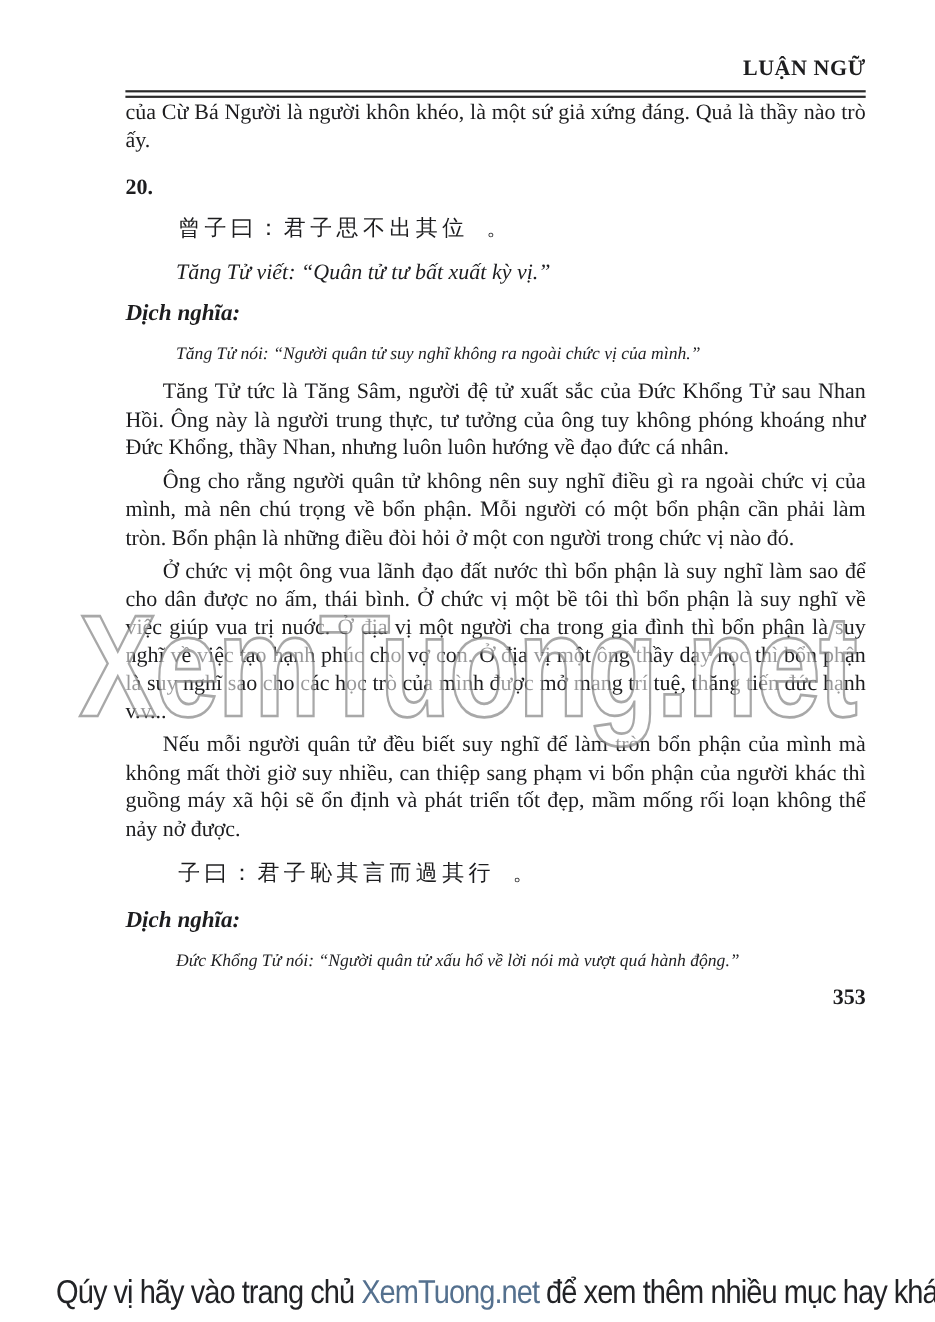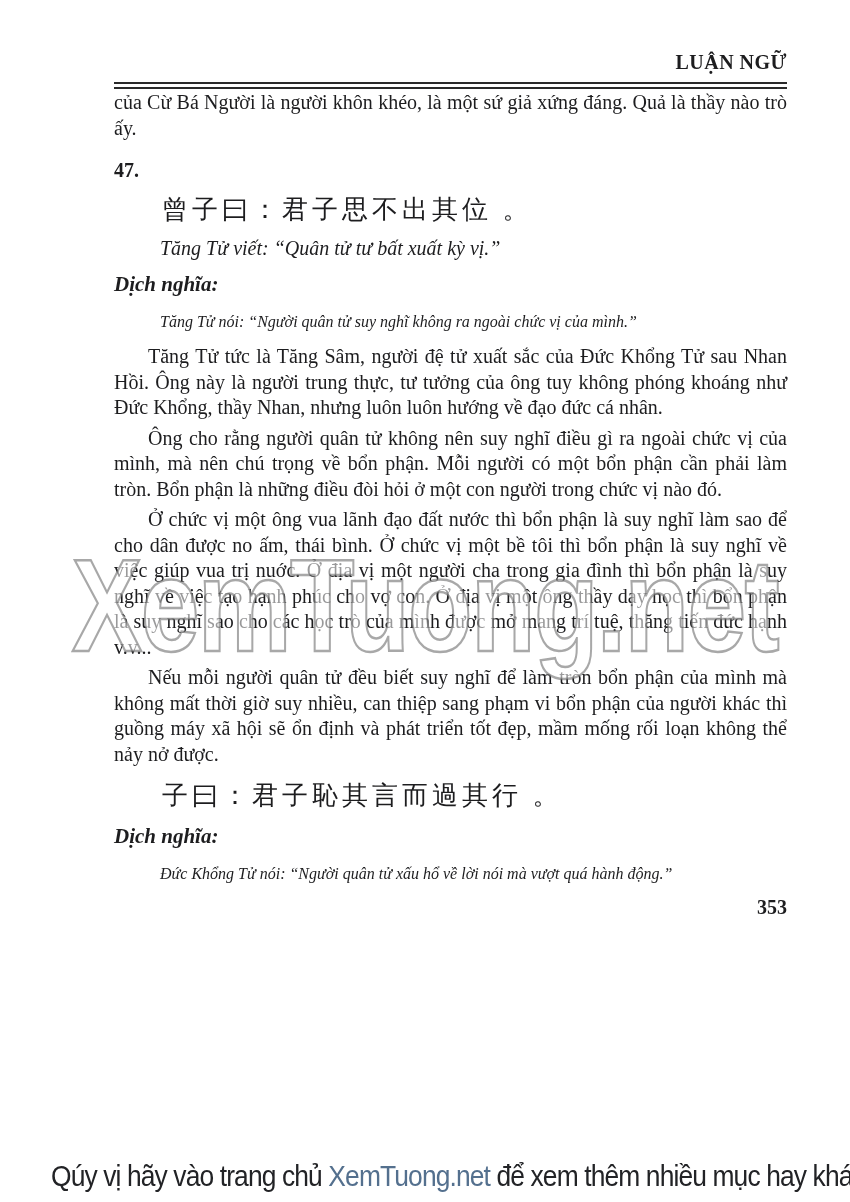--- a/index.html
+++ b/index.html
@@ -40,24 +40,24 @@
   p.no-indent { text-indent: 0; }
   .intro { margin-top: 12px; }
   .section-num {
     margin-top: 18px;
     font-weight: bold;
     font-size: 20px;
     line-height: 22px;
   }
   .chinese {
     margin: 12px 0 0 48px;
-    font-size: 26px;
+    font-size: 20px;
     line-height: 34px;
     letter-spacing: 4px;
-    font-family: Liberation Serif, serif;
+    font-family: Liberation Mono, monospace;
   }
   .translit {
     margin: 8px 0 0 46px;
     font-style: italic;
     font-size: 20px;
     line-height: 26px;
   }
   .dich-nghia {
     margin-top: 10px;
     font-weight: bold;
@@ -129,21 +129,21 @@
   <div class="watermark">XemTuong.net</div>
 
   <div class="content">
 
     <div class="running-head">LUẬN NGỮ</div>
     <div class="double-rule"></div>
 
     <p class="body no-indent intro">của Cừ Bá Người là người khôn khéo, là một sứ giả xứng đáng. Quả là thầy nào trò ấy.</p>
 
     <div class="section">
-      <div class="section-num">47.</div>
+      <div class="section-num">20.</div>
       <div class="chinese">曾子曰：君子思不出其位 。</div>
       <div class="translit">Tăng Tử viết: “Quân tử tư bất xuất kỳ vị.”</div>
       <div class="dich-nghia">Dịch nghĩa:</div>
       <div class="translation">Tăng Tử nói: “Người quân tử suy nghĩ không ra ngoài chức vị của mình.”</div>
       <div class="commentary">
         <p class="body">Tăng Tử tức là Tăng Sâm, người đệ tử xuất sắc của Đức Khổng Tử sau Nhan Hồi. Ông này là người trung thực, tư tưởng của ông tuy không phóng khoáng như Đức Khổng, thầy Nhan, nhưng luôn luôn hướng về đạo đức cá nhân.</p>
         <p class="body">Ông cho rằng người quân tử không nên suy nghĩ điều gì ra ngoài chức vị của mình, mà nên chú trọng về bổn phận. Mỗi người có một bổn phận cần phải làm tròn. Bổn phận là những điều đòi hỏi ở một con người trong chức vị nào đó.</p>
         <p class="body">Ở chức vị một ông vua lãnh đạo đất nước thì bổn phận là suy nghĩ làm sao để cho dân được no ấm, thái bình. Ở chức vị một bề tôi thì bổn phận là suy nghĩ về việc giúp vua trị nuớc. Ở địa vị một người cha trong gia đình thì bổn phận là suy nghĩ về việc tạo hạnh phúc cho vợ con. Ở địa vị một ông thầy dạy học thì bổn phận là suy nghĩ sao cho các học trò của mình được mở mang trí tuệ, thăng tiến đức hạnh v.v...</p>
         <p class="body">Nếu mỗi người quân tử đều biết suy nghĩ để làm tròn bổn phận của mình mà không mất thời giờ suy nhiều, can thiệp sang phạm vi bổn phận của người khác thì guồng máy xã hội sẽ ổn định và phát triển tốt đẹp, mầm mống rối loạn không thể nảy nở được.</p>
       </div>

